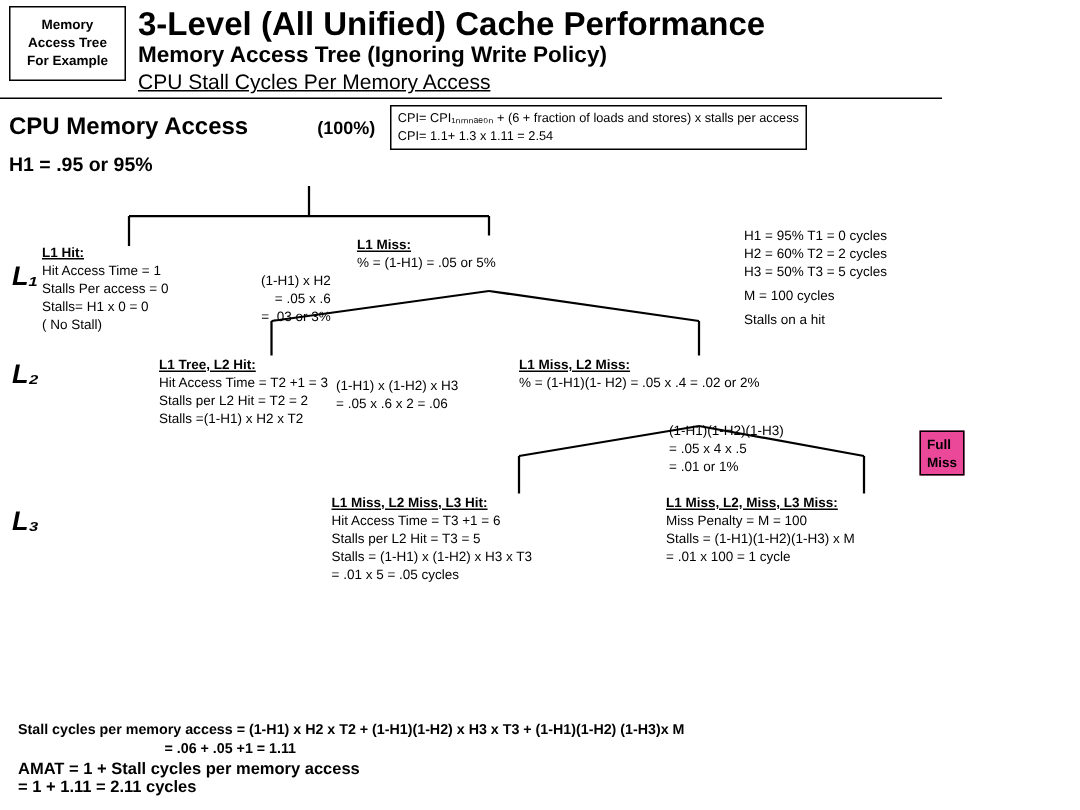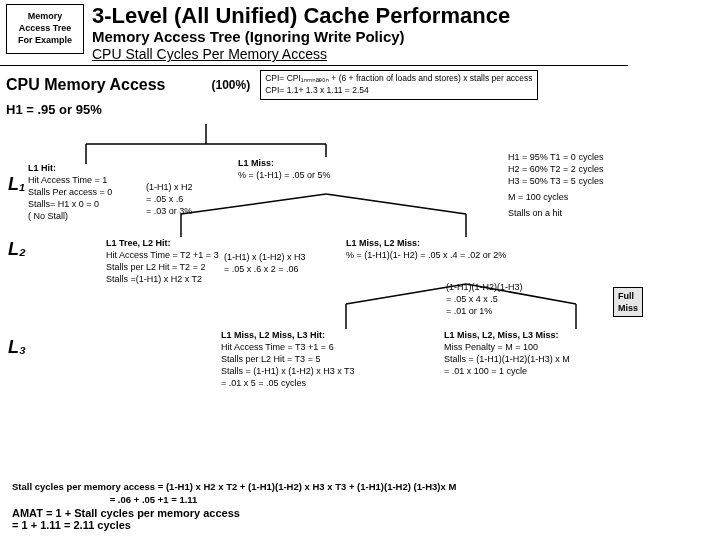--- a/index.html
+++ b/index.html
@@ -132,21 +132,21 @@
       pointer-events: none;
     }
 
     
     .node {
       position: absolute;
       font-size: 9px;
       line-height: 1.35;
     }
 
-    .underline { }
+    .underline { text-decoration: underline; }
     .bold { font-weight: bold; }
 
     
     .stall-line {
       font-size: 9.5px;
       font-weight: bold;
       margin: 2px 0;
       padding: 0 6px;
     }
 
@@ -155,21 +155,21 @@
       font-weight: bold;
       padding: 0 6px;
       margin-top: 2px;
     }
 
     .full-miss-box {
       border: 1px solid #000;
       padding: 2px 4px;
       font-size: 9px;
       font-weight: bold;
-      background: #e5e5e5;
+      background: #ec4899;
     }
   </style>
 </head>
 <body>
 
 <div class="page-container">
 
   <div class="header-section">
     <div class="memory-access-label">Memory Access Tree For Example</div>
     <div class="header-text">
@@ -220,32 +220,32 @@
       <div class="l-label" style="top: 55px;">L₁</div>
 
       <div class="node" style="left: 22px; top: 43px;">
         <div class="underline bold">L1  Hit:</div>
         <div>Hit Access Time = 1</div>
         <div>Stalls Per access = 0</div>
         <div>Stalls= H1 x 0 = 0</div>
         <div>( No Stall)</div>
       </div>
 
-      <div class="node" style="left: 140px; top: 62px;">
+      <div class="node" style="left: 168px; top: 62px; text-align: right;">
         <div>(1-H1) x H2</div>
         <div>= .05 x .6</div>
         <div>= .03 or 3%</div>
       </div>
 
       <div class="node" style="left: 232px; top: 38px;">
         <div class="underline bold">L1 Miss:</div>
         <div>% = (1-H1) = .05 or  5%</div>
       </div>
 
-      <div class="node" style="left: 502px; top: 32px;">
+      <div class="node" style="left: 490px; top: 32px;">
         <div>H1 = 95%     T1 = 0 cycles</div>
         <div>H2 = 60%     T2 = 2 cycles</div>
         <div>H3 = 50%     T3 = 5 cycles</div>
         <div style="margin-top:4px;">M = 100 cycles</div>
         <div style="margin-top:4px;">Stalls on a hit</div>
       </div>
 
       <div class="l-label" style="top: 120px;">L₂</div>
 
       <div class="node" style="left: 100px; top: 118px;">

